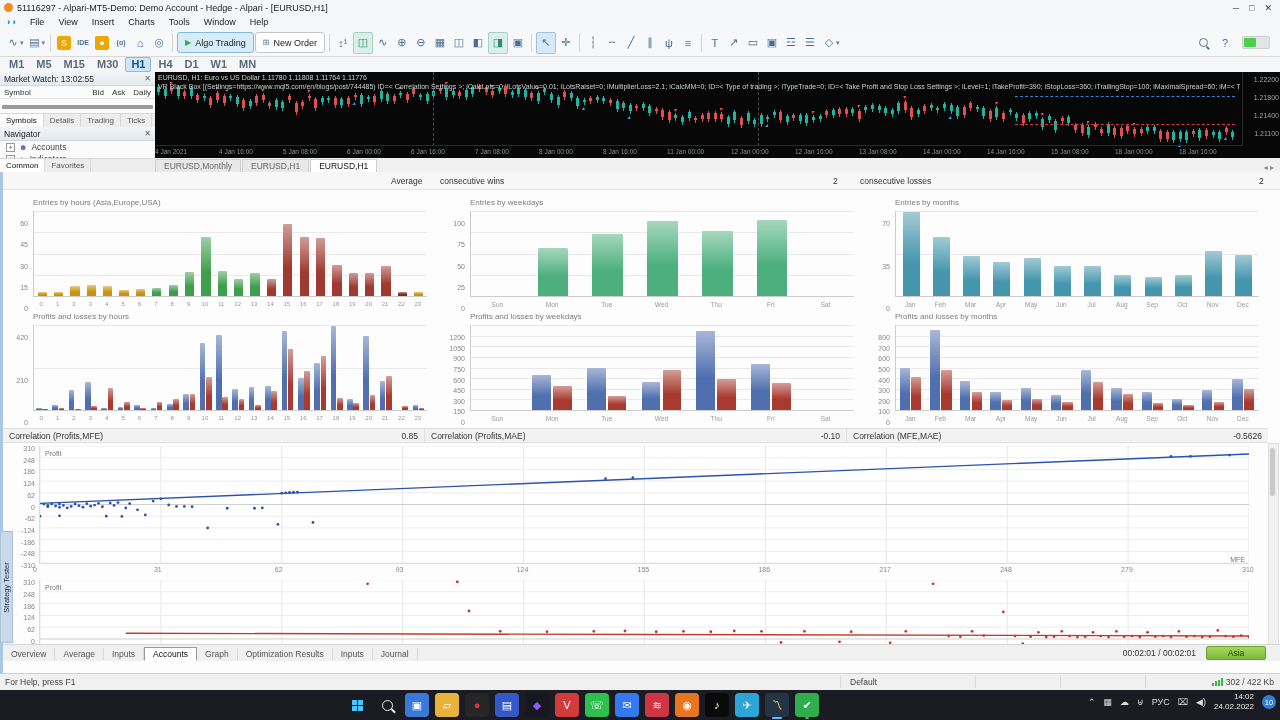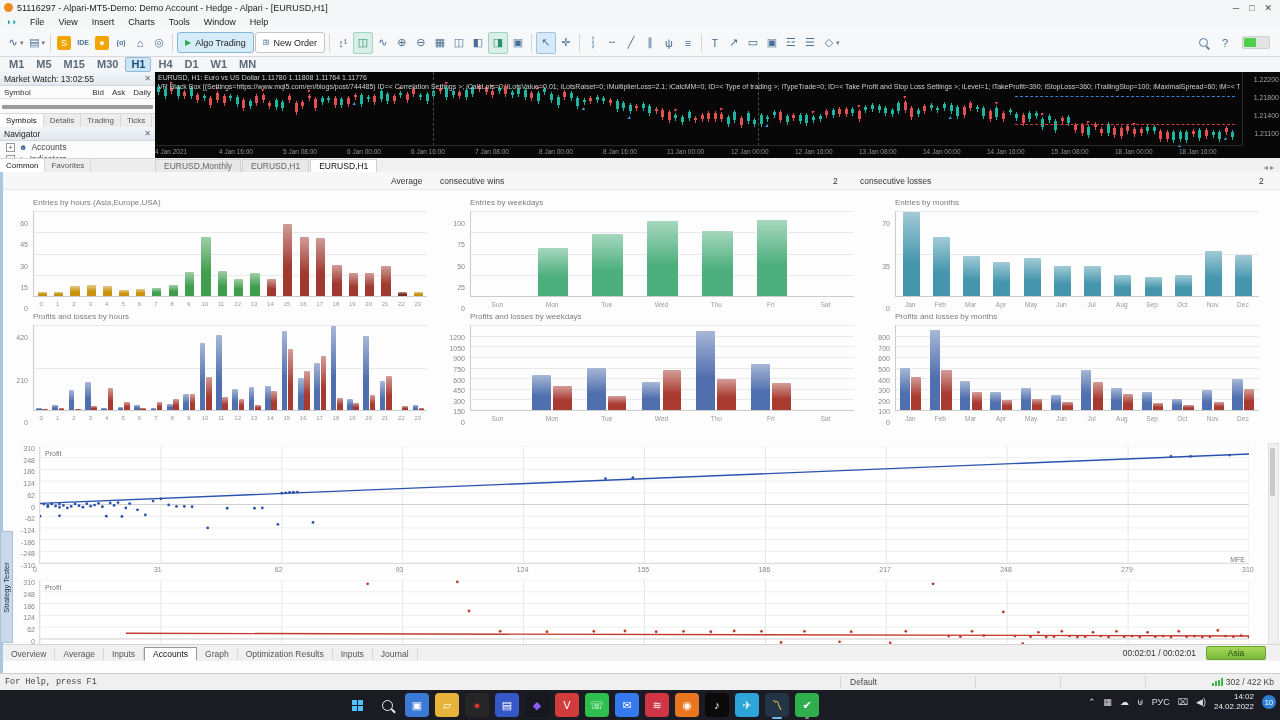--- a/index.html
+++ b/index.html
@@ -93,21 +93,21 @@
   .ttab{padding:1px 8px;margin-top:1px;border-right:1px solid #d8d8d8;}
   .ttab.active{background:#fff;border:1px solid #9a9a9a;border-bottom:1px solid #fff;color:#111;}
   #progresstime{margin-left:auto;font-size:8.5px;color:#333;padding-right:10px;}
   #startbtn{width:58px;height:12px;margin-right:14px;background:linear-gradient(#a6d95c,#7cb83a);border:1px solid #69a32c;border-radius:2px;color:#234d0d;font-size:8.5px;text-align:center;line-height:12px;}
   #sidelabel{position:absolute;left:0px;bottom:30px;width:11px;height:110px;background:#c8d9ea;border:1px solid #a9c2da;display:flex;align-items:center;justify-content:center;}
   #sidelabel span{transform:rotate(-90deg);white-space:nowrap;font-size:7.5px;color:#234;}
   #tscroll{position:absolute;right:1px;top:271px;width:9px;height:216px;background:#f0f0f0;border:1px solid #e0e0e0;}
   #tscroll .thumb{position:absolute;left:1px;top:4px;width:5px;height:48px;background:#c9c9c9;border-radius:2px;}
   
   #statusbar{position:absolute;left:0;top:673px;width:1280px;height:17px;background:#f0f0f0;border-top:1px solid #cfcfcf;font-size:8.5px;color:#444;}
-  #statusbar .help{position:absolute;left:5px;top:3px;font-family:Liberation Mono, monospace;}
+  #statusbar .help{position:absolute;left:5px;top:3px;}
   #statusbar .profile{position:absolute;left:850px;top:3px;}
   #statusbar .sep{position:absolute;top:2px;height:12px;width:1px;background:#d8d8d8;}
   #statusbar .traffic{position:absolute;right:6px;top:3px;display:flex;gap:3px;align-items:center;}
   .sigbars{display:flex;align-items:flex-end;gap:1px;height:8px;}
   .sigbars i{width:2px;background:#39b54a;display:block;}
   
   #taskbar{position:absolute;left:0;top:690px;width:1280px;height:30px;background:#1b1b23;}
   #tbcenter{position:absolute;left:345px;top:3px;display:flex;gap:6px;}
   .tapp{width:24px;height:24px;border-radius:4px;display:flex;align-items:center;justify-content:center;font-size:11px;position:relative;}
   .tapp.active{background:#33333f;}
@@ -988,20 +988,34 @@
           <span style="left: 151.25px; width: 30.25px; top: 2px;">Jun</span>
           <span style="left: 181.5px; width: 30.25px; top: 2px;">Jul</span>
           <span style="left: 211.75px; width: 30.25px; top: 2px;">Aug</span>
           <span style="left: 242px; width: 30.25px; top: 2px;">Sep</span>
           <span style="left: 272.25px; width: 30.25px; top: 2px;">Oct</span>
           <span style="left: 302.5px; width: 30.25px; top: 2px;">Nov</span>
           <span style="left: 332.75px; width: 30.25px; top: 2px;">Dec</span>
         </div>
     </div>
 
+    <div id="corrstrip">
+      <span class="corrcell">
+          <span>Correlation (Profits,MFE)</span>
+          <span class="cv">0.85</span>
+        </span>
+      <span class="corrcell">
+          <span>Correlation (Profits,MAE)</span>
+          <span class="cv">-0.10</span>
+        </span>
+      <span class="corrcell" style="border-right:none;">
+          <span>Correlation (MFE,MAE)</span>
+          <span class="cv">-0.5626</span>
+        </span>
+    </div>
 
     <div class="sbox" id="c6" style="left:3px;top:271px;width:1262px;height:133px;">
       <div class="sylabels">
           <span style="top: -1px;">310</span>
           <span style="top: 10.7px;">248</span>
           <span style="top: 22.4px;">186</span>
           <span style="top: 34.1px;">124</span>
           <span style="top: 45.8px;">62</span>
           <span style="top: 57.5px;">0</span>
           <span style="top: 69.2px;">-62</span>

